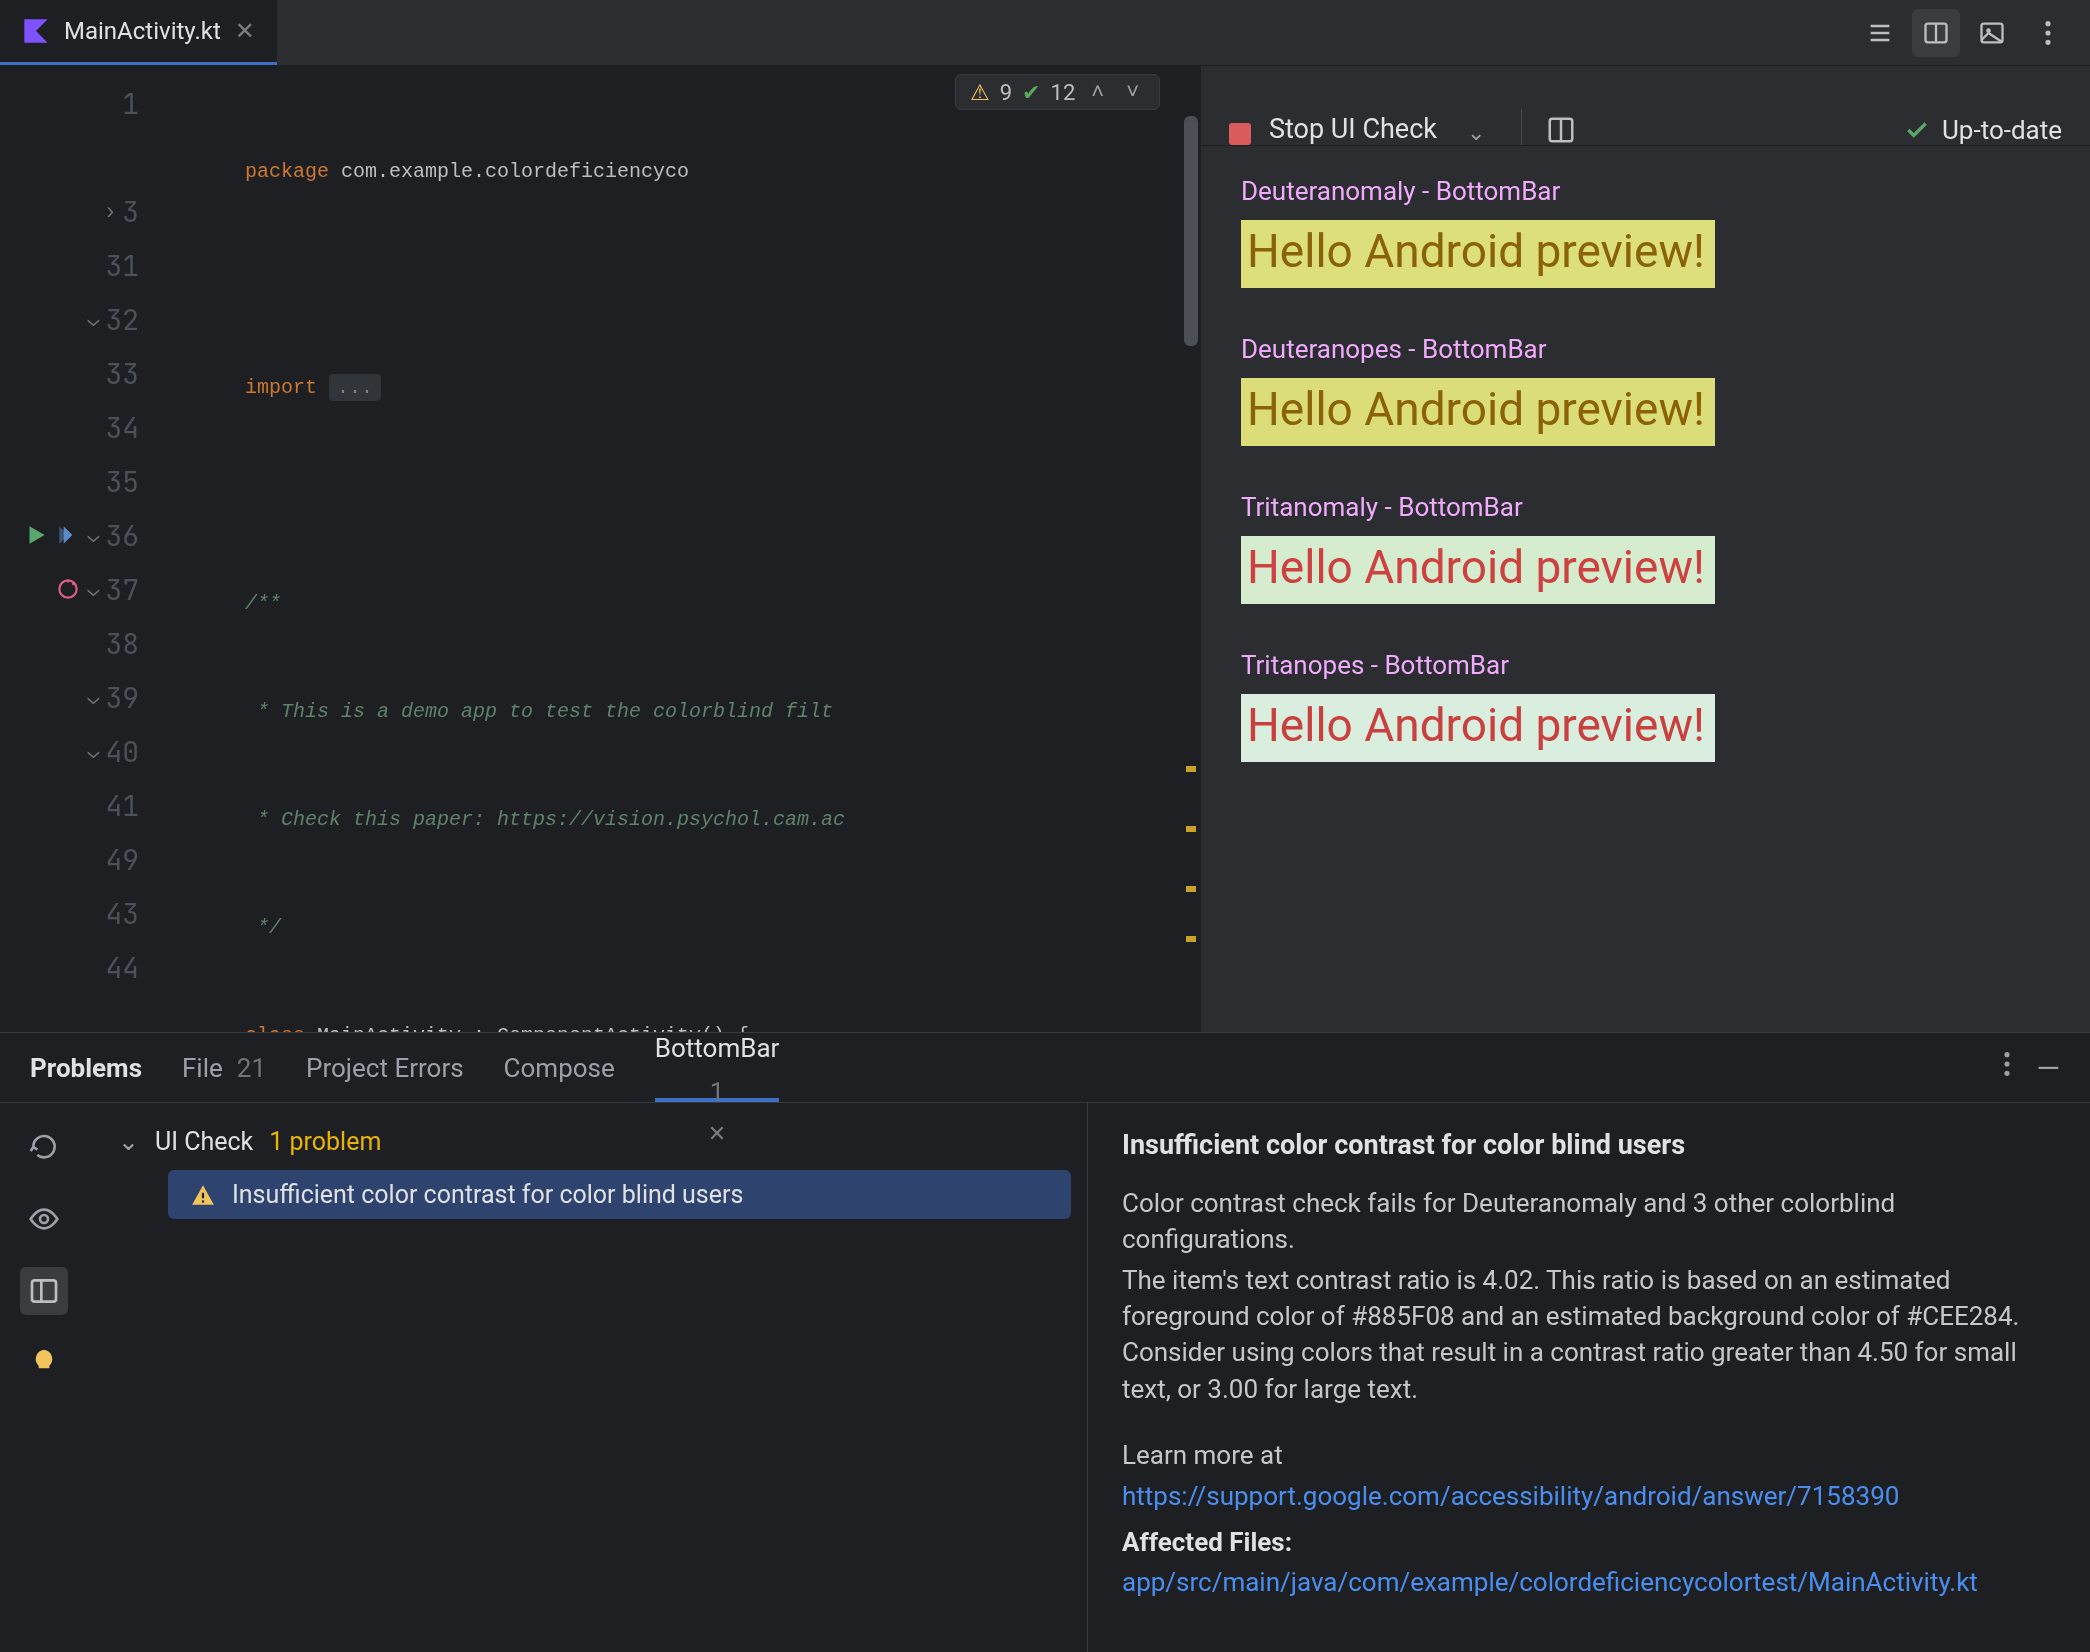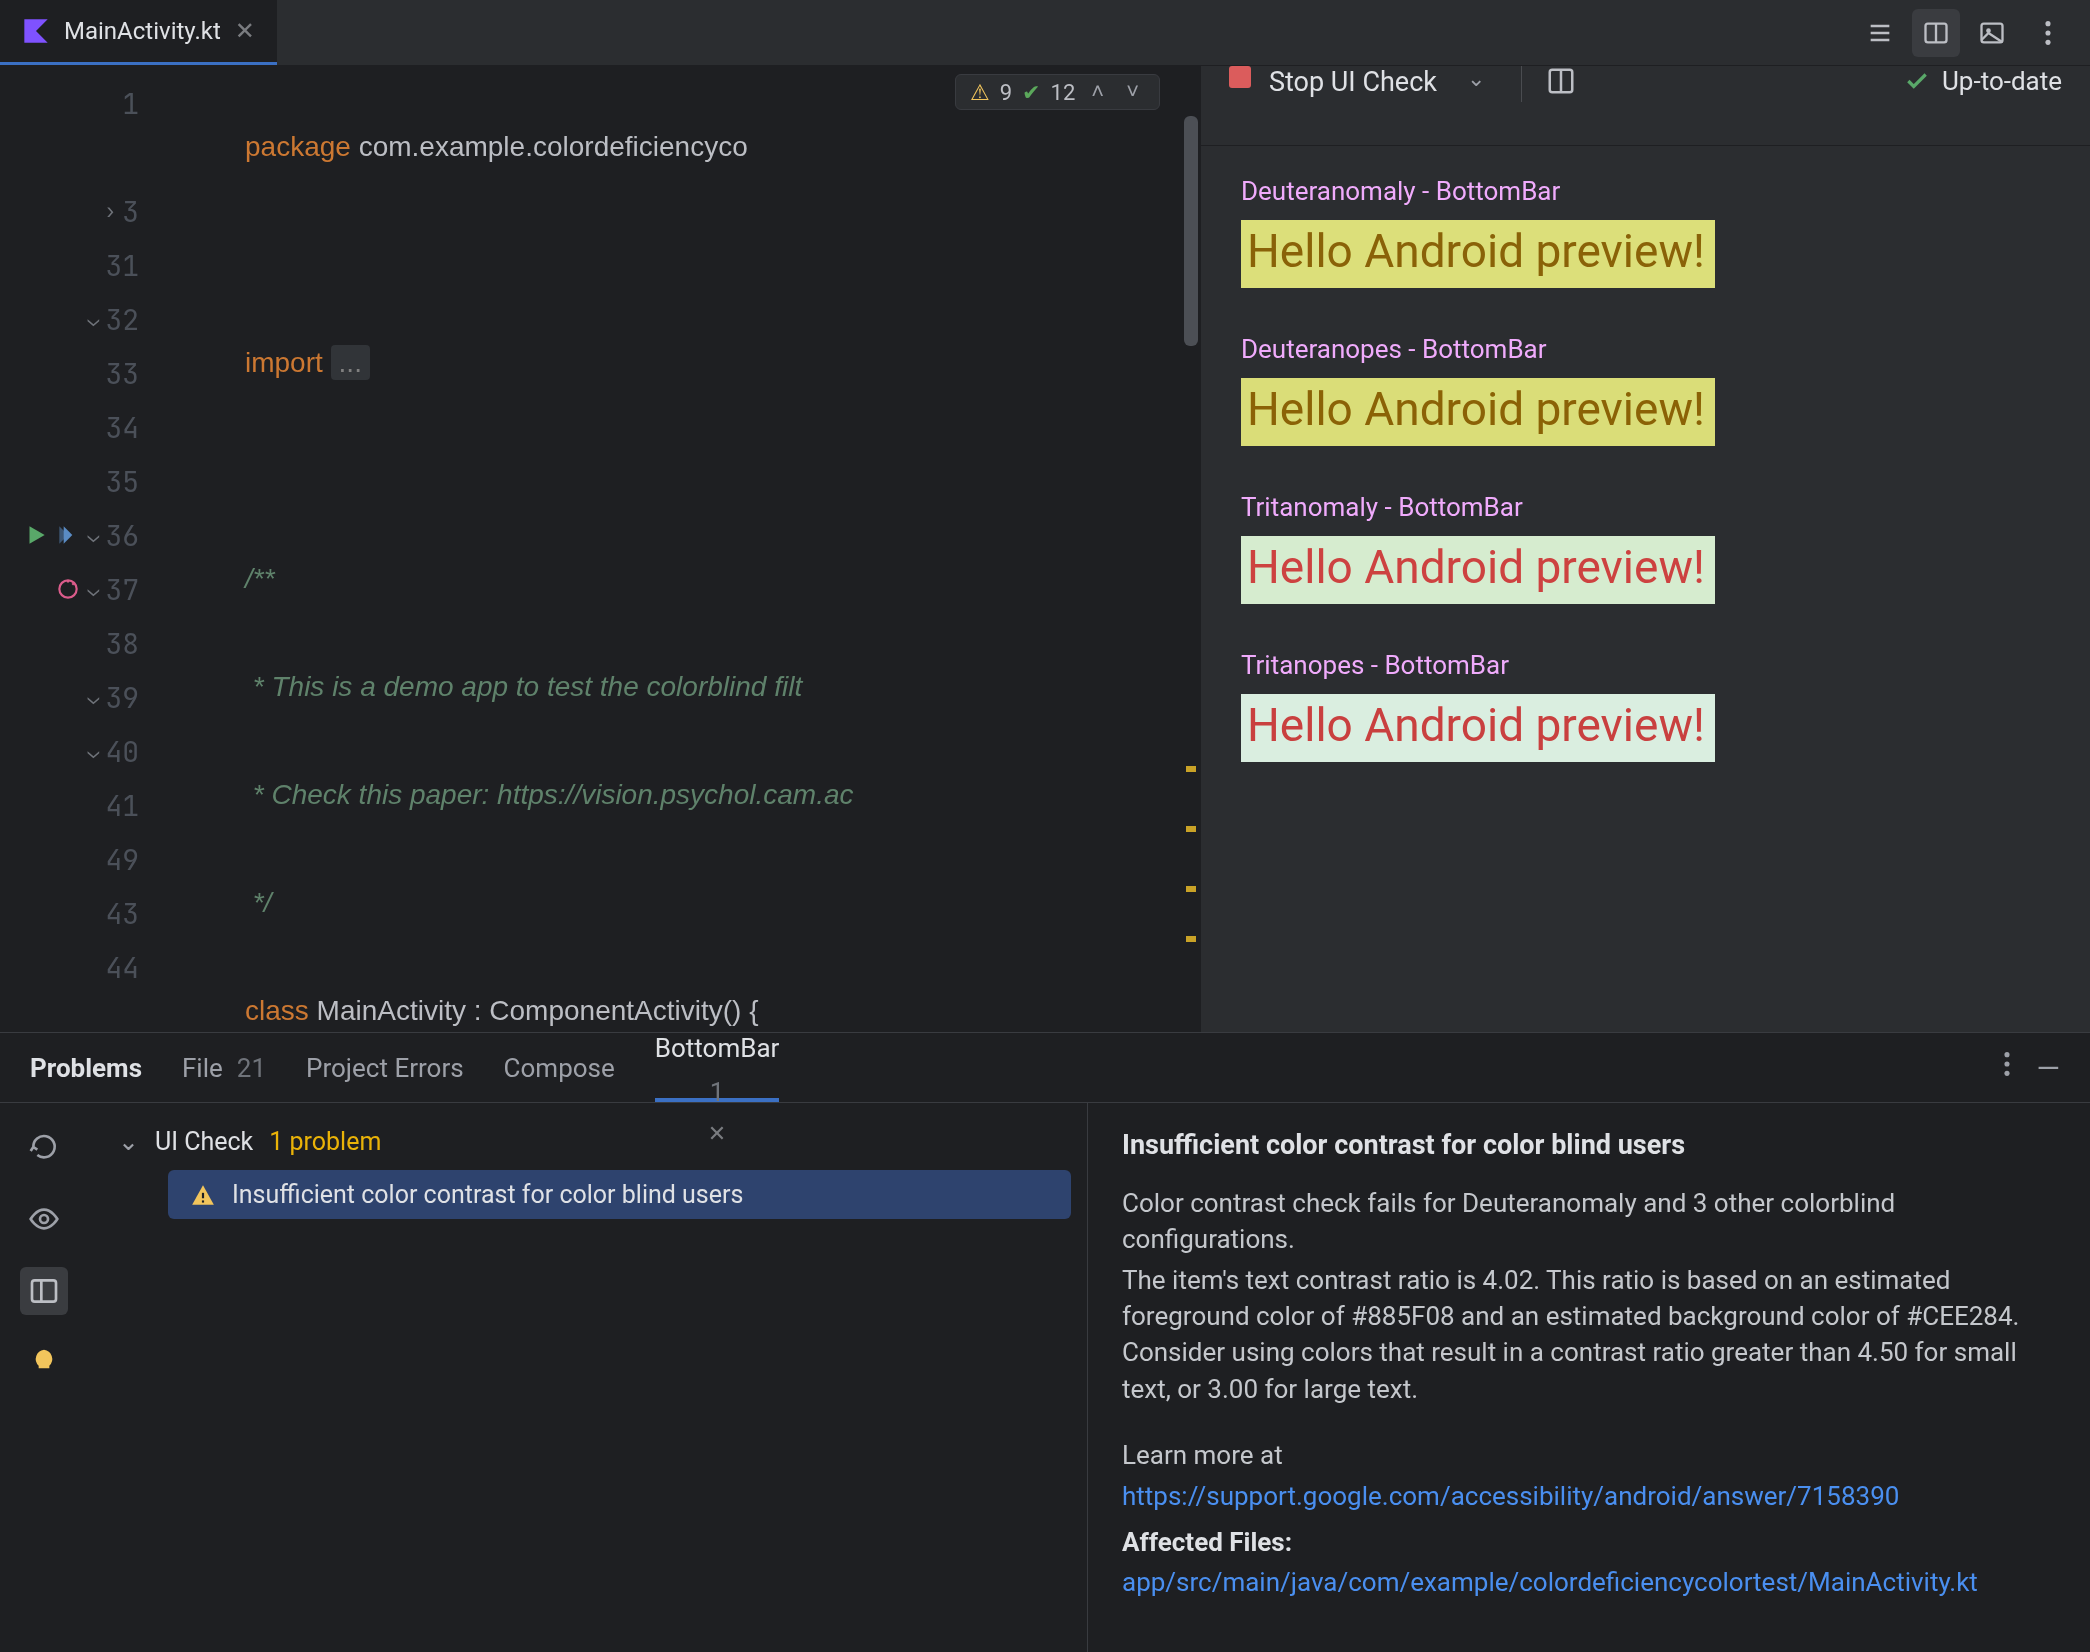--- a/index.html
+++ b/index.html
@@ -52,23 +52,23 @@
     font-family: "JetBrains Mono", Menlo, Consolas, monospace;
     font-size: 28px;
     color: #4b5059;
     user-select: none;
   }
   .gutter .grow { display:flex; justify-content:flex-end; align-items:center; gap:6px; height:54px; padding-right:16px;}
   .gutter .fold { color:#6f737a; font-size:20px; }
   .gutter svg.runicon { width:26px; height:26px; }
   .code {
     flex:1;
-    padding-top: 0;
-    font-family: Liberation Sans, sans-serif;
-    font-size: 28px;
+    padding-top: 25px;
+    font-family: Liberation Mono, monospace;
+    font-size: 20px;
     line-height: 54px;
     white-space: pre;
     color: #bcbec4;
     overflow: hidden;
     position: relative;
     padding-left: 90px;
   }
   .code .line { height:54px; }
   .kw { color: #cc7832; }
   .comment { color: #5f826b; font-style: italic; }
@@ -94,21 +94,21 @@
   .yellowmark {
     position:absolute; right:4px; width:10px; height:6px; background:#c9a227;
   }
   
   .preview-pane {
     flex:1; display:flex; flex-direction:column;
     background:#2b2d30; border-left:1px solid #1e1f22;
     min-height:0;
   }
   .preview-header {
-    height:80px; display:flex; align-items:flex-start; gap:18px;
+    height:80px; display:flex; align-items:flex-end; gap:18px;
     padding:0 28px; border-bottom:1px solid #1e1f22;
   }
   .stopbox { width:22px; height:22px; background:#db5c5c; border-radius:3px; }
   .preview-header .stoptxt { font-size:27px; color:#dfe1e5; }
   .preview-header .chev { color:#9da0a8; font-size:22px; padding:0 12px; }
   .preview-header .sep { width:1px; height:36px; background:#4a4c50; margin:0 6px; }
   .preview-header svg { color:#bcbec4; }
   .preview-header .status { margin-left:auto; display:flex; align-items:center; gap:12px; color:#dfe1e5; font-size:26px; }
   .preview-body { flex:1; overflow:auto; padding:30px 40px; display:flex; flex-direction:column; gap:46px; }
   .preview-item .pcap { font-size:26px; color:#f0abfc; margin-bottom:14px; }

